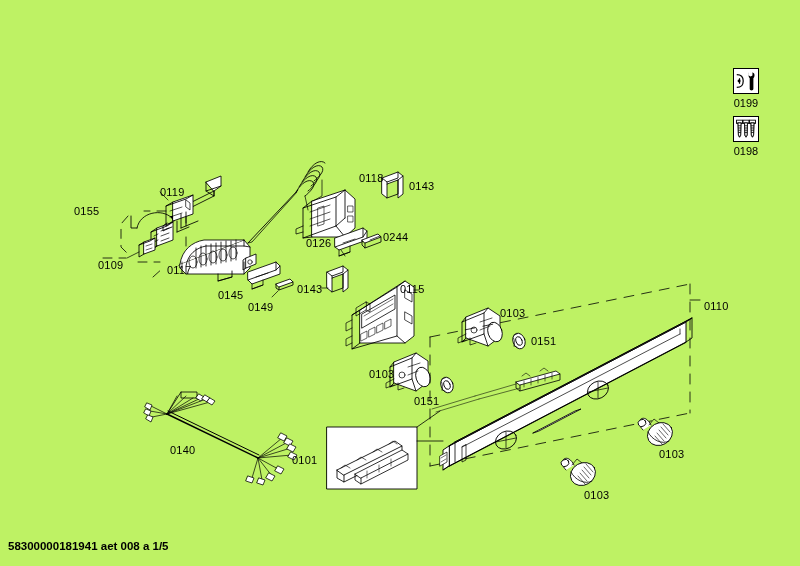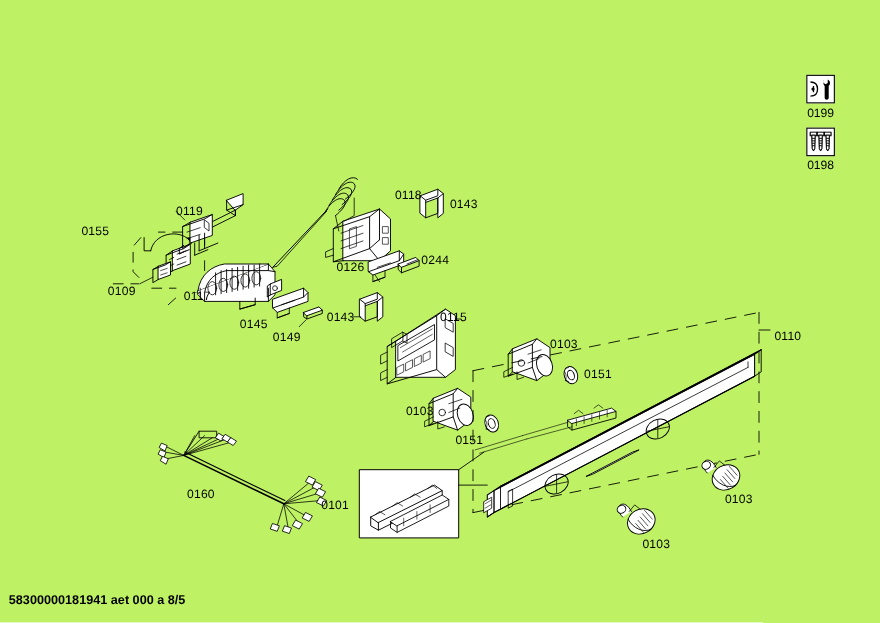--- a/index.html
+++ b/index.html
@@ -555,18 +555,18 @@
   <div class="lbl" style="left:248px; top:301px;">0149</div>
   <div class="lbl" style="left:297px; top:283px;">0143</div>
   <div class="lbl" style="left:400px; top:283px;">0115</div>
   <div class="lbl" style="left:500px; top:307px;">0103</div>
   <div class="lbl" style="left:531px; top:335px;">0151</div>
   <div class="lbl" style="left:369px; top:368px;">0103</div>
   <div class="lbl" style="left:414px; top:395px;">0151</div>
   <div class="lbl" style="left:704px; top:300px;">0110</div>
   <div class="lbl" style="left:659px; top:448px;">0103</div>
   <div class="lbl" style="left:584px; top:489px;">0103</div>
-  <div class="lbl" style="left:170px; top:444px;">0160</div>
+  <div class="lbl" style="left:170px; top:444px;">0140</div>
   <div class="lbl" style="left:292px; top:454px;">0101</div>
 
-  <div class="footer">58300000181941 aet 000 a 8/5</div>
+  <div class="footer">58300000181941 aet 008 a 1/5</div>
 
 </div>
 
 </body></html>

